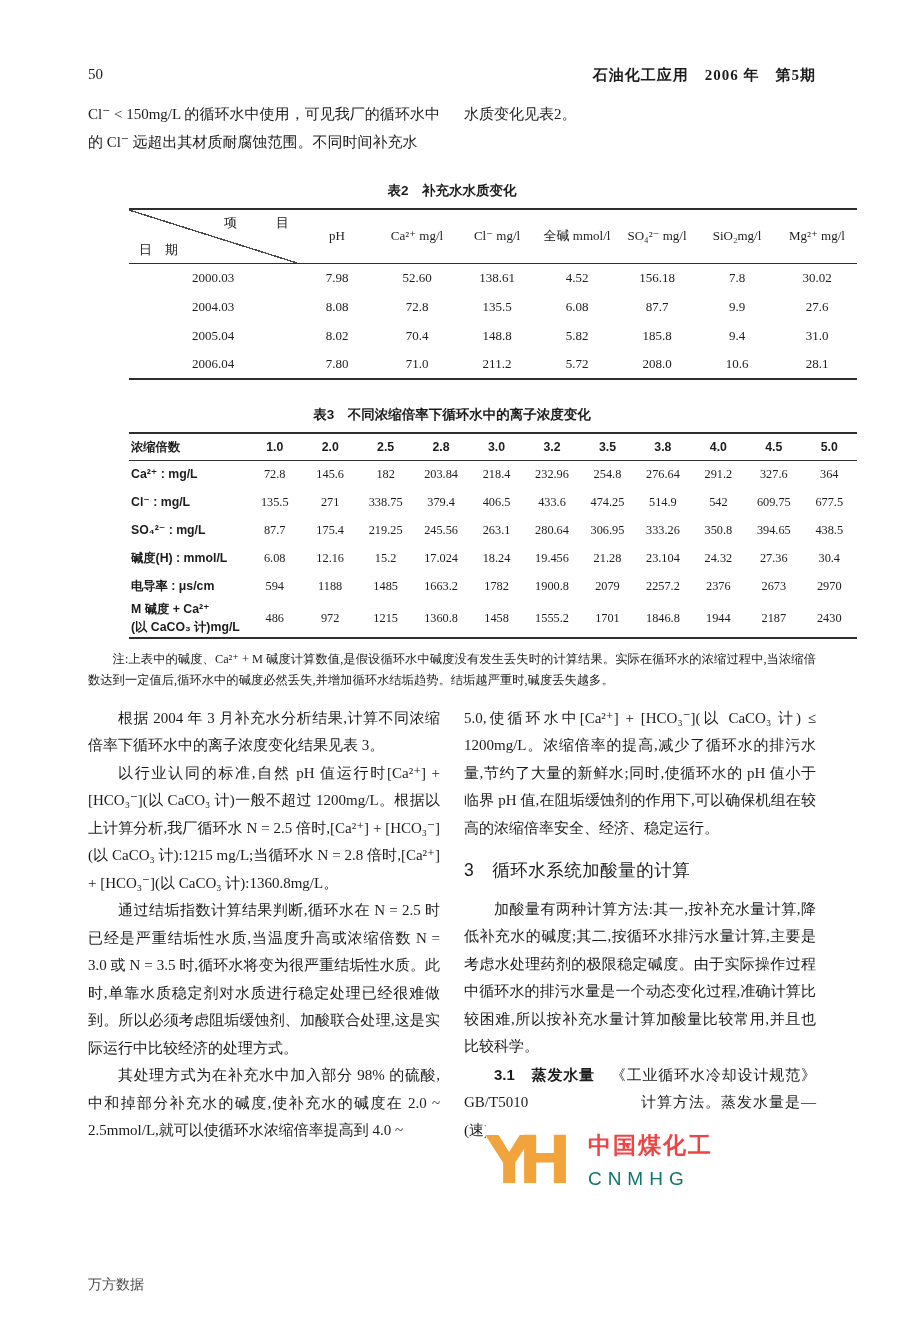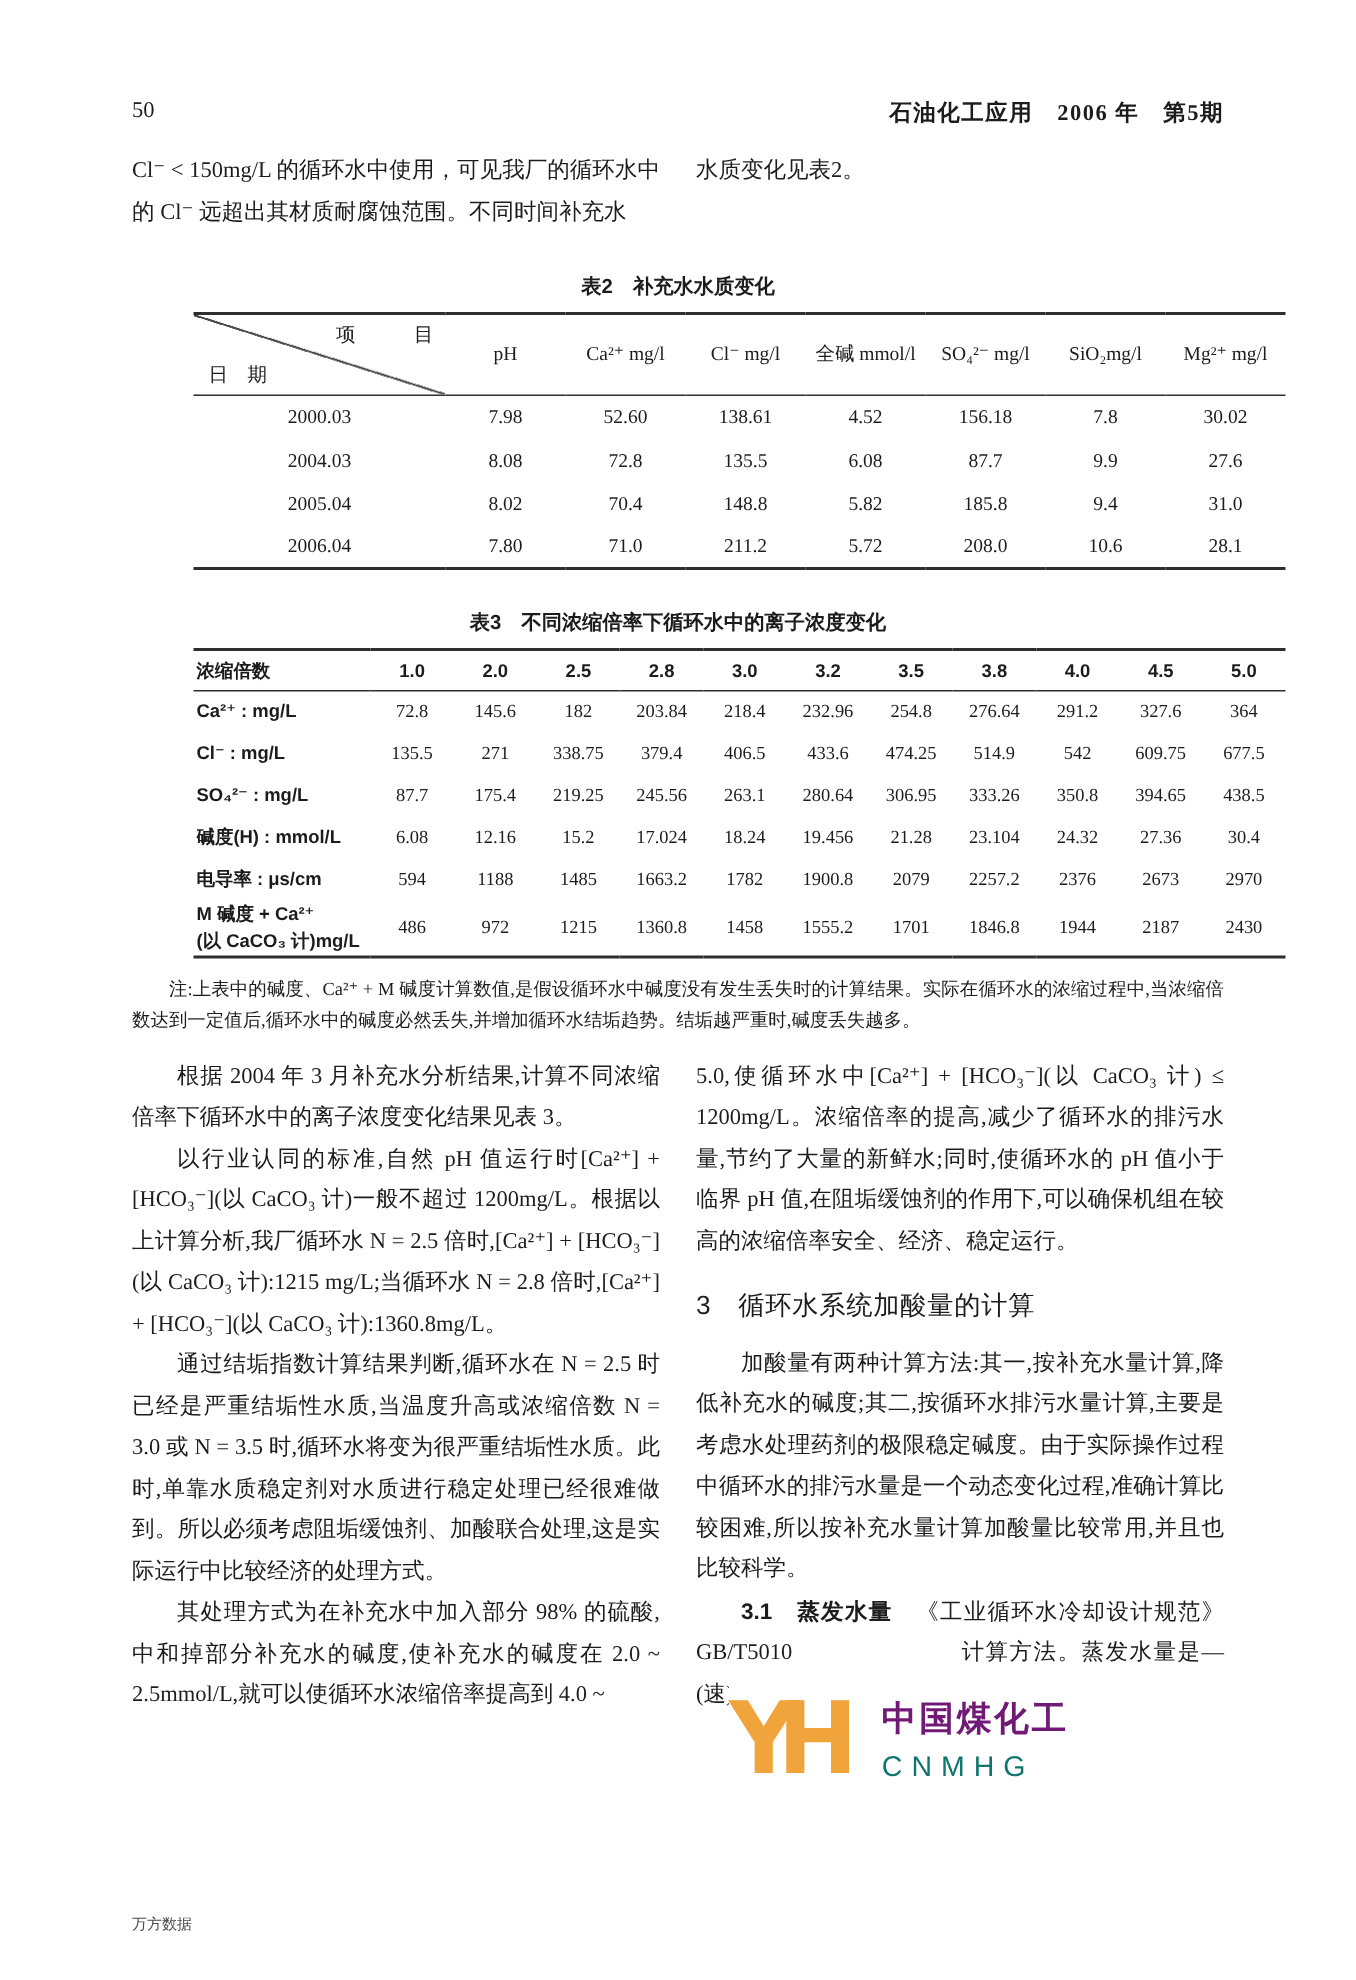--- a/index.html
+++ b/index.html
@@ -75,24 +75,24 @@
     position: absolute; left: 486px; top: 1112px;
     width: 246px; height: 95px; background: #fff;
     display: flex; align-items: center;
   }
   .wm-logo {
     font-family: "DejaVu Sans", sans-serif; font-weight: 800;
     font-size: 64px; line-height: 1; letter-spacing: -14px;
     color: #F1A33C; padding-right: 14px; transform: scaleY(1.04);
   }
   .wm-text { margin-left: 16px; font-family: "Liberation Sans", "DejaVu Sans", sans-serif; }
-  .wm-cn { font-size: 23px; font-weight: 700; color: #701a75; letter-spacing: 2px; }
+  .wm-cn { font-size: 23px; font-weight: 700; color: #ef4444; letter-spacing: 2px; }
   .wm-en { font-size: 19px; color: #0f766e; letter-spacing: 6px; margin-top: 7px; font-weight: 400; }
   
-  .footer-stamp { position: absolute; left: 88px; top: 1276px; font-size: 10px; color: #4a4a4a; }
+  .footer-stamp { position: absolute; left: 88px; top: 1276px; font-size: 14px; color: #4a4a4a; }
 </style>
 </head>
 <body>
 
 <div class="page">
 
   <div class="page-header">
     <span class="page-number">50</span>
     <span class="journal-info">石油化工应用　2006 年　第5期</span>
   </div>

